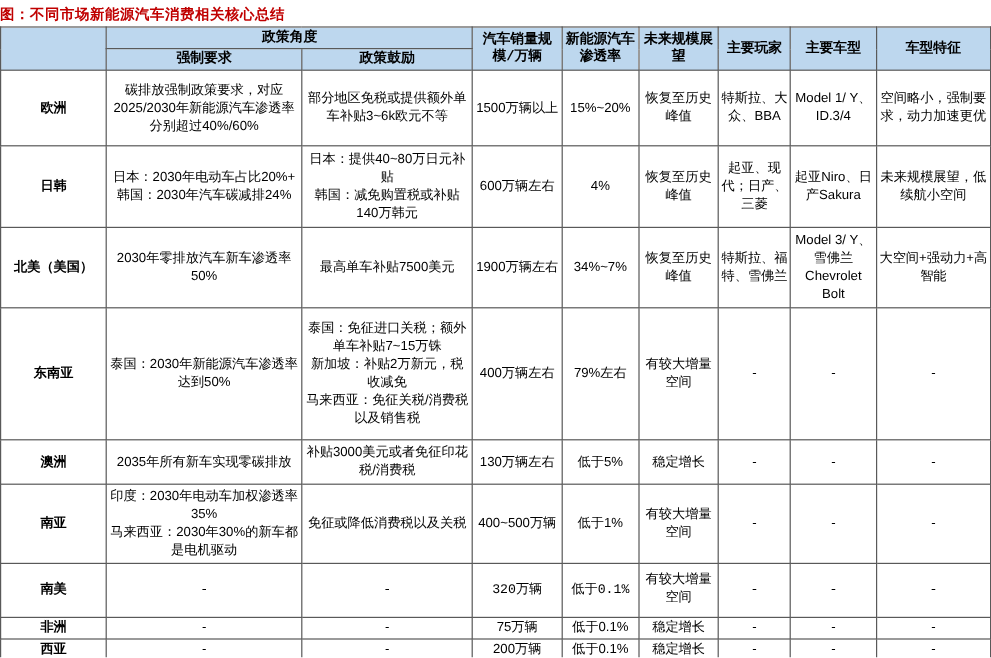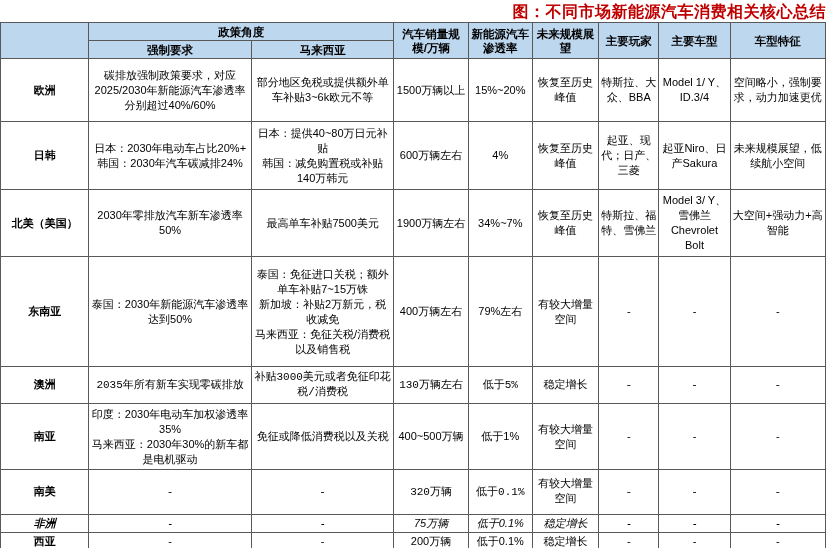--- a/index.html
+++ b/index.html
@@ -7,22 +7,22 @@
   .page {
     position: relative;
     width: 826px;
     height: 548px;
     overflow: hidden;
     background: #ffffff;
     font-family: "Liberation Sans", "DejaVu Sans", sans-serif;
     color: #000000;
   }
   .fig-title {
-    text-align: right;
-    font-size: 16px;
+    text-align: left;
+    font-size: 12px;
     font-weight: bold;
     color: #c00000;
     padding-top: 3px;
     height: 22px;
     line-height: 18px;
     letter-spacing: 0.5px;
   }
   table.summary {
     width: 826px;
     border-collapse: collapse;
@@ -42,29 +42,29 @@
   table.summary th {
     background: #bdd7ee;
     font-weight: bold;
     font-size: 11.5px;
     line-height: 14px;
   }
   td.region {
     font-weight: bold;
     font-size: 11.5px;
   }
-  tr.hr { height: 18px; }
+  tr.hr { height: 18px; font-family: Liberation Mono, monospace; }
   tr.r-eu  { height: 63px; }
   tr.r-jk  { height: 68px; }
   tr.r-na  { height: 67px; }
   tr.r-sea { height: 110px; }
-  tr.r-au  { height: 37px; font-family: Liberation Mono, monospace; }
+  tr.r-au  { height: 37px; }
   tr.r-sa  { height: 66px; }
   tr.r-sam { height: 45px; font-family: Liberation Mono, monospace; }
-  tr.r-af  { height: 14px; font-style: italic; }
+  tr.r-af  { height: 14px; }
   tr.r-wa  { height: 18px; }
 </style>
 </head>
 <body>
 
 <div class="page">
   <div class="fig-title">图：不同市场新能源汽车消费相关核心总结</div>
 
   <table class="summary">
     <colgroup>
@@ -84,21 +84,21 @@
         <th colspan="2">政策角度</th>
         <th rowspan="2">汽车销量规模/万辆</th>
         <th rowspan="2">新能源汽车渗透率</th>
         <th rowspan="2">未来规模展望</th>
         <th rowspan="2">主要玩家</th>
         <th rowspan="2">主要车型</th>
         <th rowspan="2">车型特征</th>
       </tr>
       <tr class="hr">
         <th>强制要求</th>
-        <th>马来西亚</th>
+        <th>政策鼓励</th>
       </tr>
     </thead>
     <tbody>
       <tr class="r-eu">
         <td class="region">欧洲</td>
         <td>碳排放强制政策要求，对应2025/2030年新能源汽车渗透率分别超过40%/60%</td>
         <td>部分地区免税或提供额外单车补贴3~6k欧元不等</td>
         <td>1500万辆以上</td>
         <td>15%~20%</td>
         <td>恢复至历史峰值</td>

